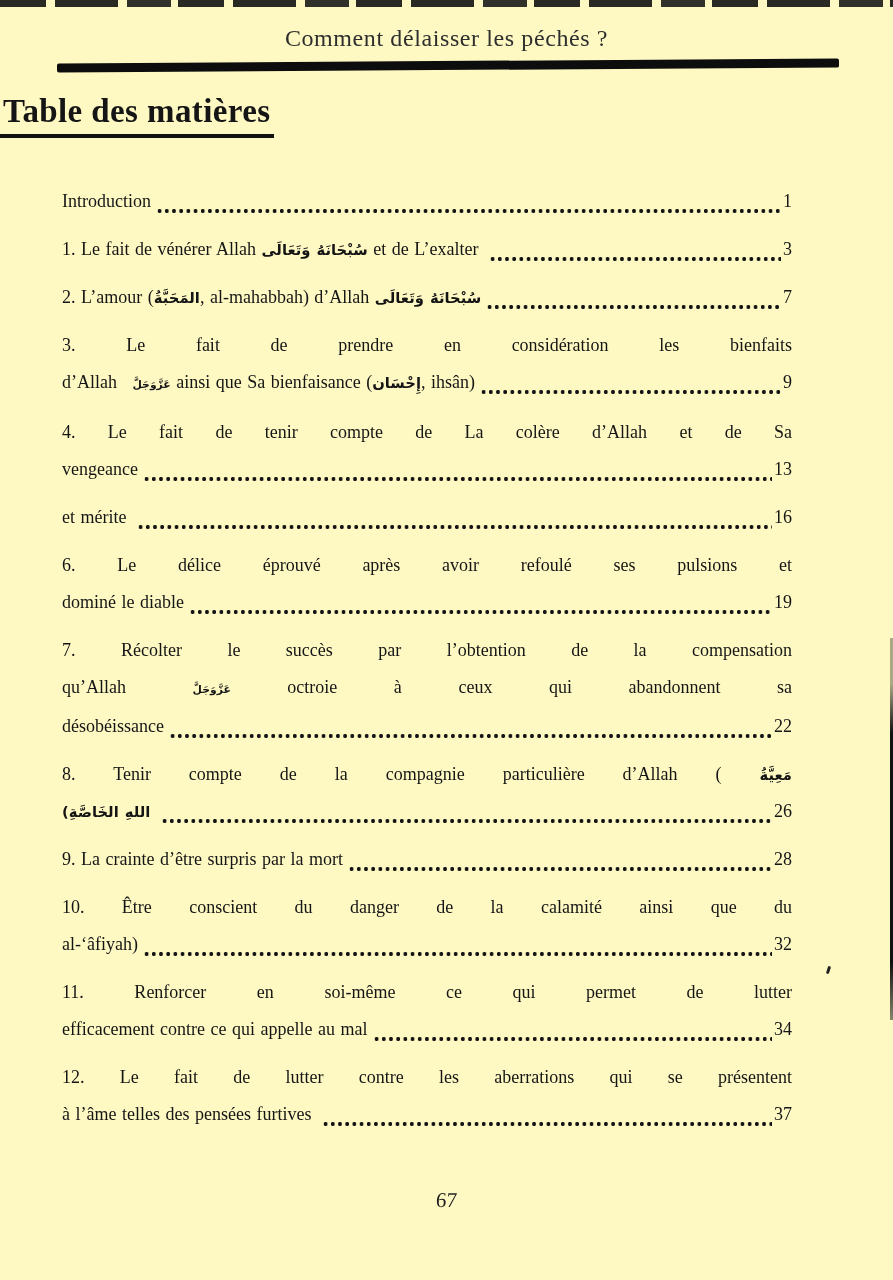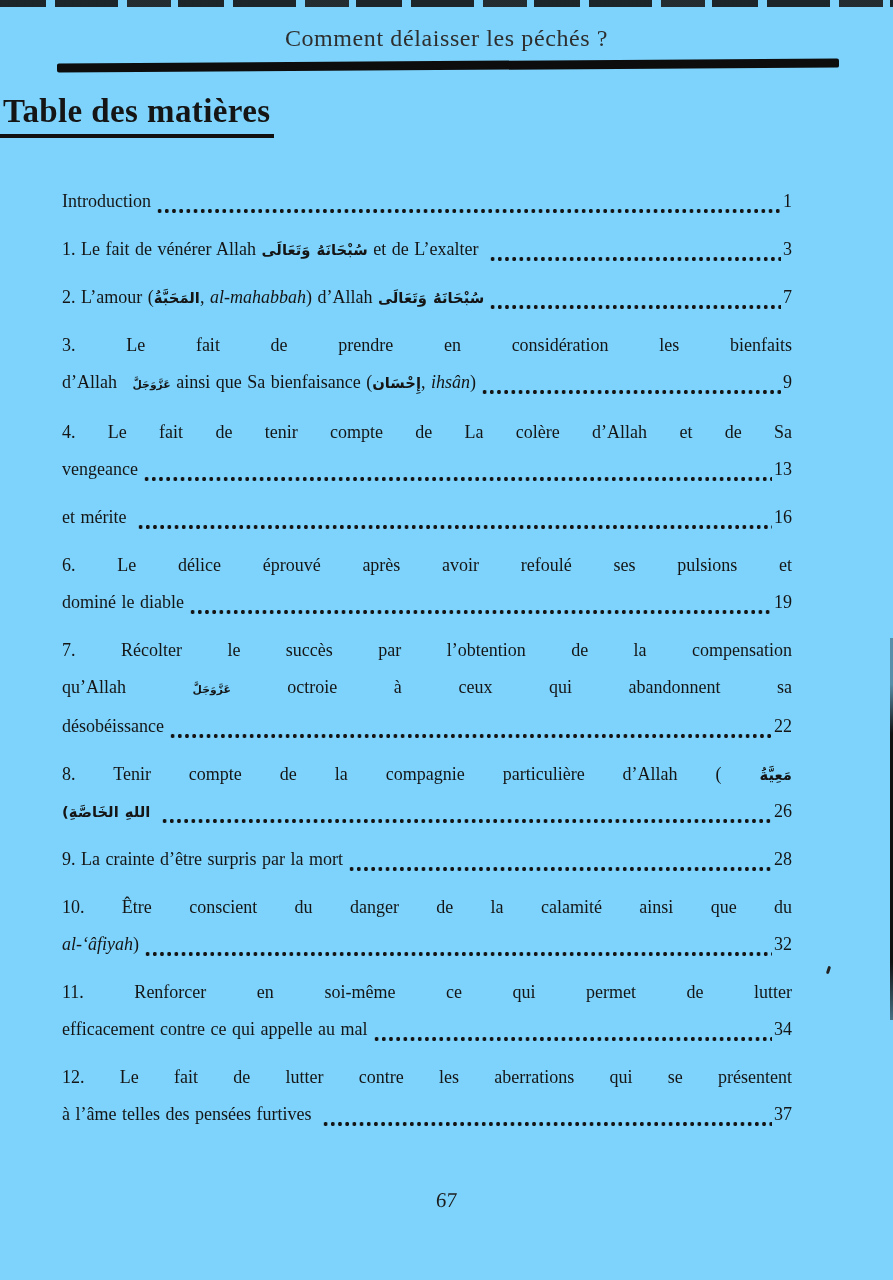--- a/index.html
+++ b/index.html
@@ -1,21 +1,21 @@
 <!DOCTYPE html>
 <html lang="fr"><head>
 <meta charset="utf-8">
 <style>
   html,body{margin:0;padding:0;}
   body{background:#e9e9e9;}
   .page{
     position:relative;
     width:893px;height:1280px;
     margin:0 auto;
-    background:#7dd3fc;
+    background:#fef9c3;
     color:#151515;
     font-family:"Liberation Serif", serif;
     overflow:hidden;
   }
   
   .scan-top{
     position:absolute;top:0;left:0;right:0;height:7px;
     background:repeating-linear-gradient(90deg,
       #121212 0 46px, rgba(18,18,18,0) 46px 55px,
       #121212 55px 118px, rgba(18,18,18,0) 118px 127px,
@@ -81,21 +81,21 @@
     font-size:.82em;
     letter-spacing:0;
   }
   .ar-sm{
     font-family:"DejaVu Sans", sans-serif;
     direction:rtl; unicode-bidi:isolate;
     font-weight:700;
     font-size:.6em;
     margin-left:10px;
   }
-  .it{ font-style:italic; }
+  .it{ }
   
   .folio{
     position:absolute;left:0;top:1188px;width:100%;
     text-align:center;font-size:21px;color:#1c1c1c;
     transform:skewX(-4deg);
   }
 </style>
 </head>
 <body>
 

